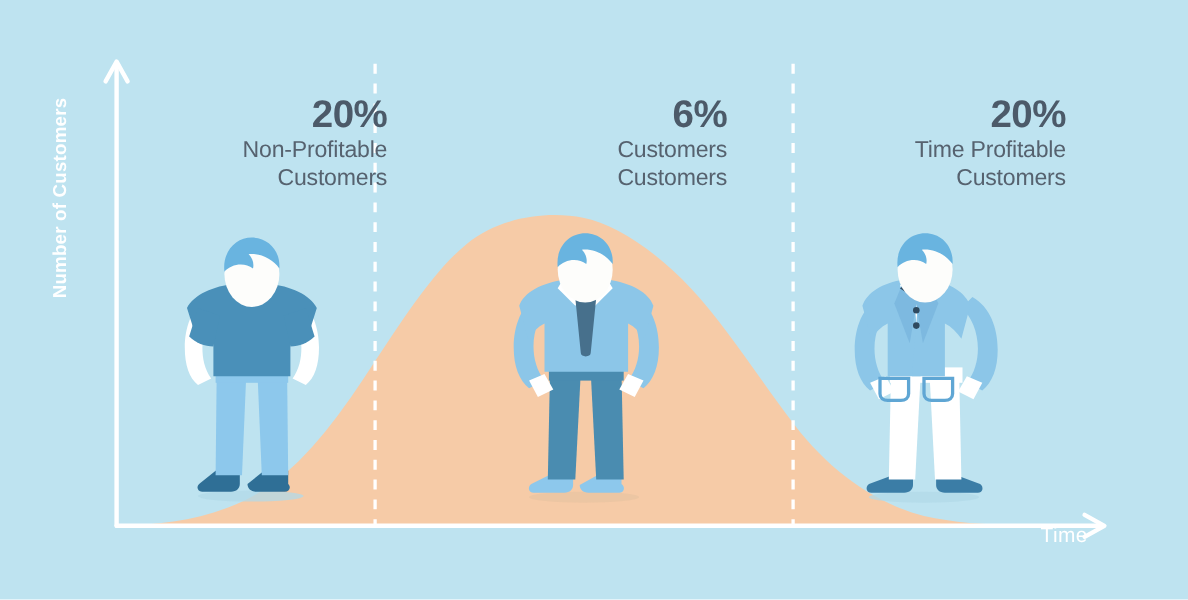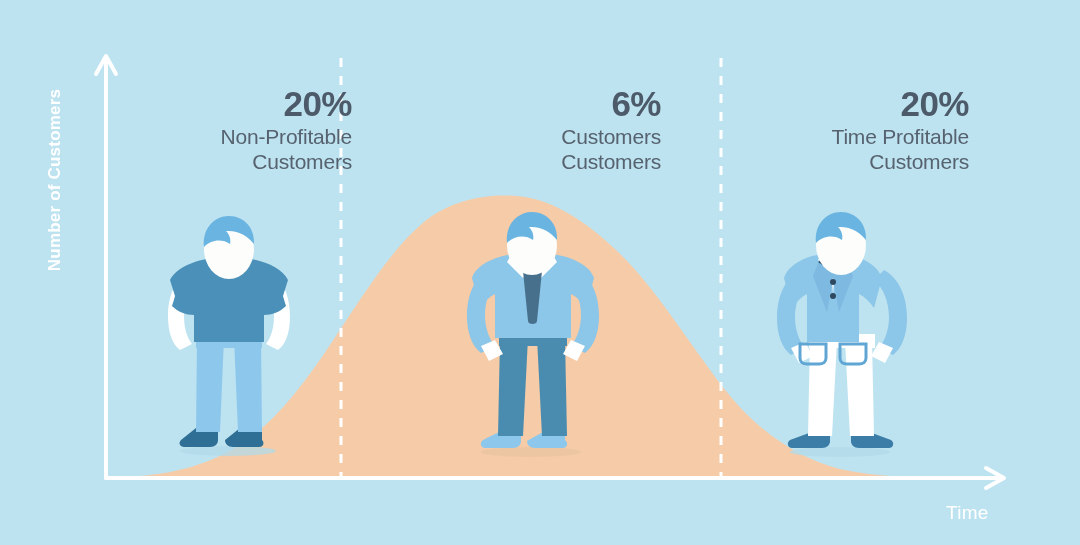--- a/index.html
+++ b/index.html
@@ -32,21 +32,21 @@
     transform: rotate(-90deg);
     color: #ffffff;
     font-size: 17px;
     font-weight: bold;
     letter-spacing: 0.2px;
     white-space: nowrap;
   }
   #x-axis-label {
     position: absolute;
     left: 946px;
-    top: 502px;
+    top: 477px;
     color: #ffffff;
     font-size: 19px;
     font-weight: normal;
     letter-spacing: 0.3px;
     white-space: nowrap;
   }
   
   .segment-text {
     position: absolute;
     width: 260px;

